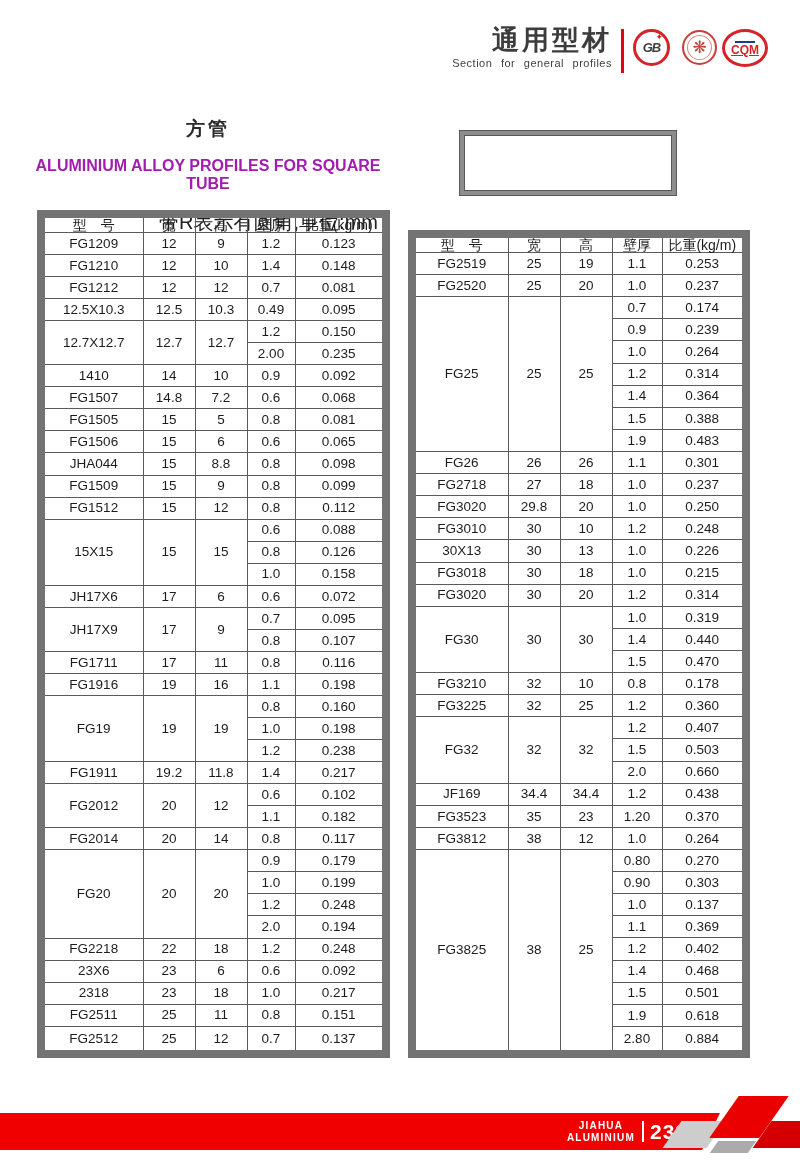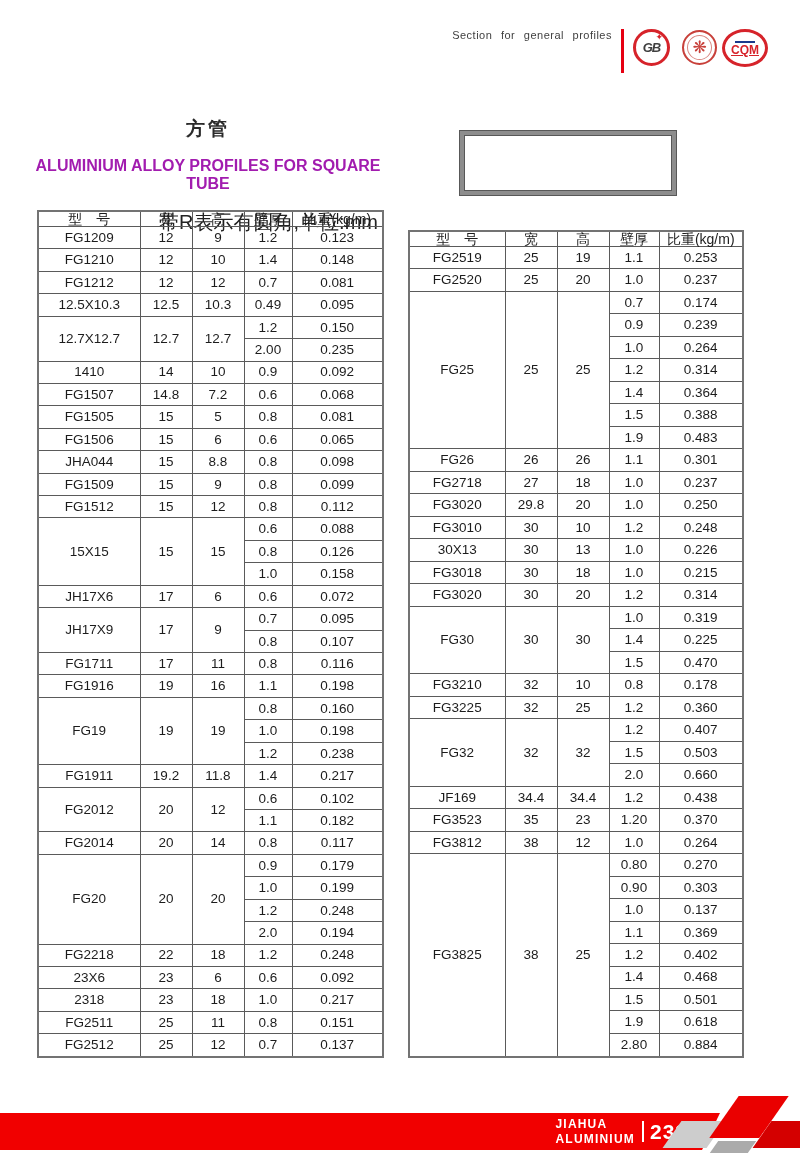--- a/index.html
+++ b/index.html
@@ -23,45 +23,46 @@
   .cqm-bar{width:20px;height:2px;background:#1a3a8c;margin-bottom:1px;}
   .logo-cqm .cqm-text{font-size:12px;font-weight:bold;color:#d6232a;letter-spacing:0;line-height:1;text-decoration:underline;}
   
   .product-title{position:absolute;top:116px;left:38px;width:340px;text-align:center;font-size:19px;font-weight:bold;color:#2a2a2a;letter-spacing:3px;}
   .product-sub{position:absolute;top:157px;left:22px;width:372px;text-align:center;font-size:16px;font-weight:bold;color:#a21caf;}
   .product-note{position:absolute;top:179px;left:38px;width:340px;text-align:right;font-size:20px;color:#222;margin-top:30px;}
   
   .tube{position:absolute;left:459px;top:130px;width:218px;height:66px;box-sizing:border-box;background:#8d8d8d;border:1px solid #585858;padding:4px;}
   .tube-inner{width:100%;height:100%;box-sizing:border-box;background:#fff;border:1px solid #585858;}
   
-  table.spec-table{position:absolute;border-collapse:collapse;table-layout:fixed;border:2px solid #737373;}
+  table.spec-table{position:absolute;border-collapse:collapse;table-layout:fixed;border:8px solid #737373;}
   #left-table{left:37px;top:210px;width:345px;height:848px;}
   #right-table{left:408px;top:230px;width:334px;height:828px;}
   .spec-table th,.spec-table td{
     border:1px solid #5a5a5a;padding:0;text-align:center;vertical-align:middle;
     font-size:13.5px;line-height:1;color:#1c1c1c;font-weight:normal;
   }
   .spec-table th{font-size:14px;}
   
   .footer-band{position:absolute;top:1113px;left:0;width:720px;height:37px;background:#f10000;
     clip-path:polygon(0 0,100% 0,97.5% 100%,0 100%);z-index:1;}
   .band-content{position:absolute;right:32px;top:0;bottom:0;display:flex;align-items:center;}
-  .band-brand{text-align:left;color:#fff;font-size:12px;font-weight:bold;letter-spacing:1.2px;line-height:1.2;}
+  .band-brand{text-align:center;color:#fff;font-size:10px;font-weight:bold;letter-spacing:1.2px;line-height:1.2;}
   .band-sep{width:2px;height:21px;background:#fff;margin:0 6px 0 7px;}
   .band-page{color:#fff;font-size:21px;font-weight:bold;letter-spacing:1px;}
   .para{position:absolute;transform:skewX(-35deg);}
   .para-gray-lt{left:672px;top:1121px;width:44px;height:27px;background:#cdcdcd;z-index:2;}
   .para-red-big{left:724px;top:1096px;width:50px;height:42px;background:#ea0000;z-index:3;}
   .para-red-rt{left:762px;top:1121px;width:48px;height:27px;background:#d40000;z-index:2;}
   .para-gray-sm{left:714px;top:1141px;width:38px;height:12px;background:#ababab;z-index:2;}
 </style>
 </head>
 <body>
 
 <div class="brand-block">
+  <div class="brand-title">通用型材</div>
   <div class="brand-sub">Section for general profiles</div>
 </div>
 <div class="brand-divider"></div>
 
 <div class="logo logo-gb">
   <span class="gb-text">GB</span>
   <span class="gb-star">✦</span>
 </div>
 <div class="logo logo-seal">
   <span class="seal-glyph">❋</span>
@@ -442,21 +443,21 @@
       </tr>
       <tr>
         <td rowspan="3">FG30</td>
         <td rowspan="3">30</td>
         <td rowspan="3">30</td>
         <td>1.0</td>
         <td>0.319</td>
       </tr>
       <tr>
         <td>1.4</td>
-        <td>0.225</td>
+        <td>0.440</td>
       </tr>
       <tr>
         <td>1.5</td>
         <td>0.470</td>
       </tr>
       <tr>
         <td rowspan="1">FG3210</td>
         <td rowspan="1">32</td>
         <td rowspan="1">10</td>
         <td>0.8</td>

